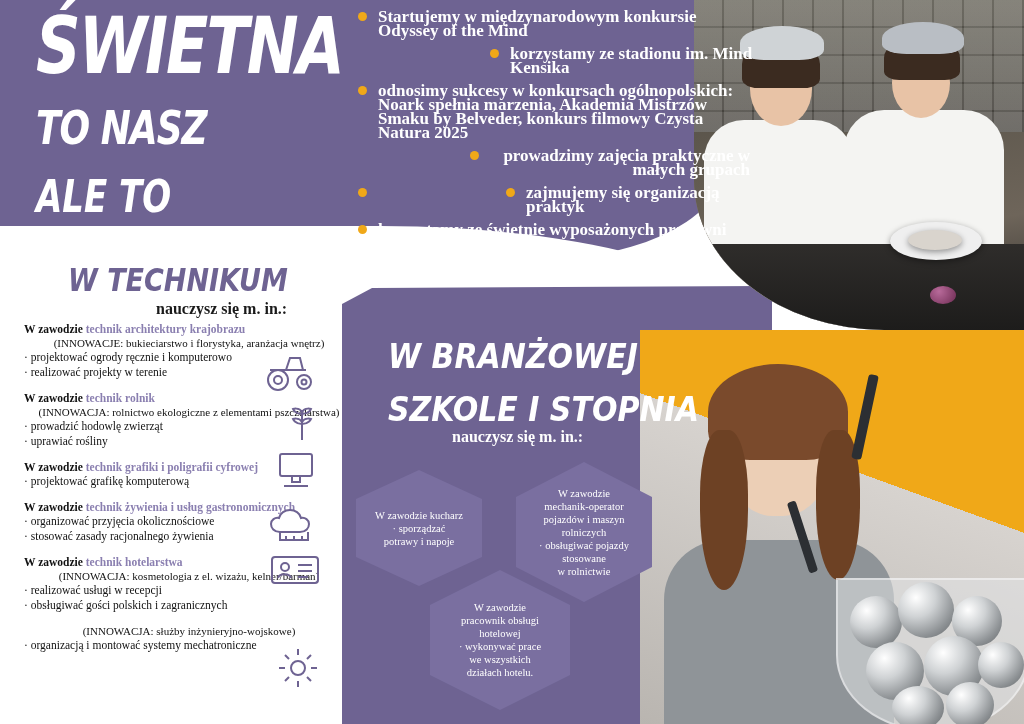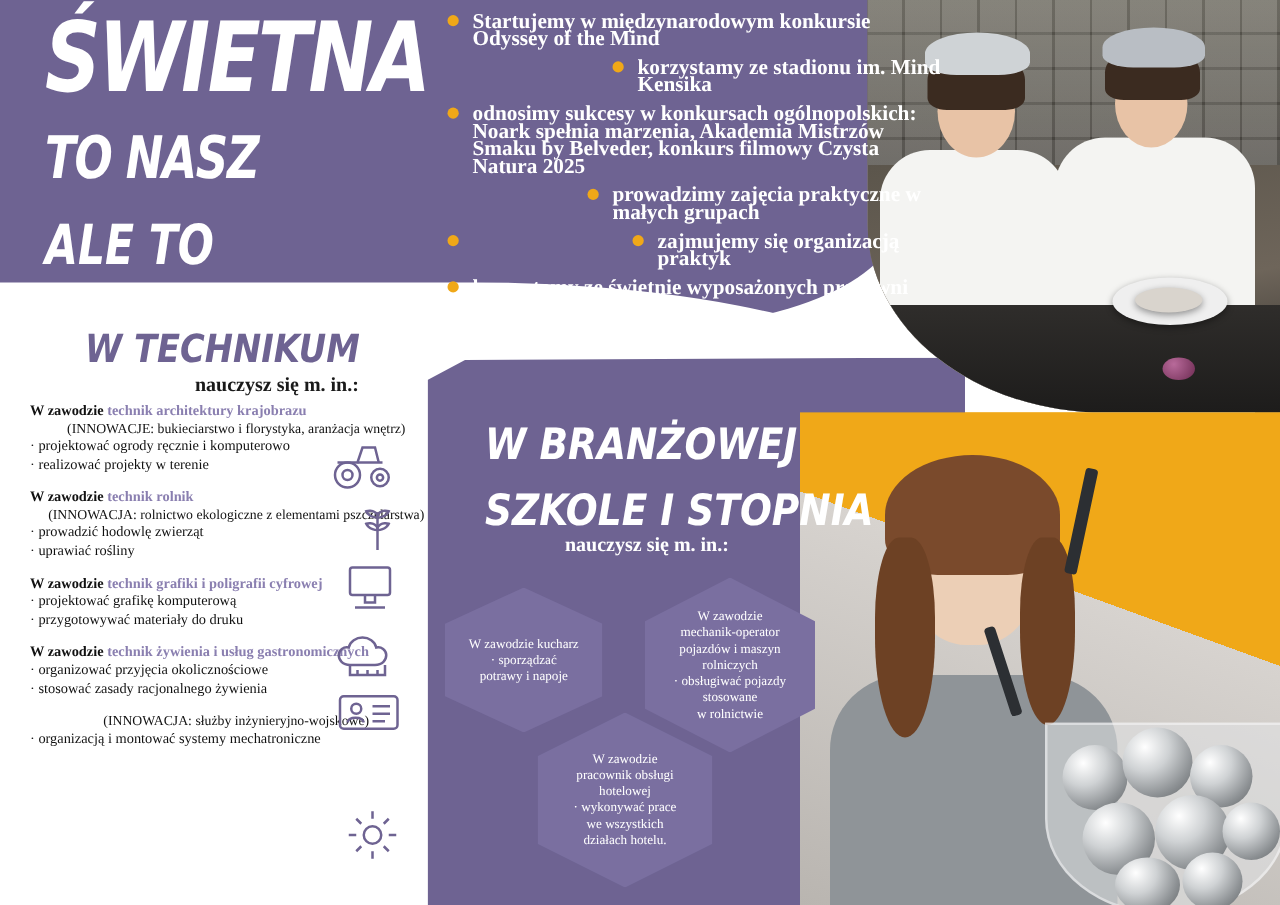--- a/index.html
+++ b/index.html
@@ -116,21 +116,21 @@
   }
 
   
   .bullets{position:absolute;left:358px;top:10px;width:380px;z-index:6;}
   .bullet{position:relative;margin-bottom:9px;padding-left:20px;
     font-family:"Liberation Serif", serif;font-weight:bold;
     font-size:17px;line-height:14px;color:#ffffff;}
   .bullet .dot{position:absolute;left:0;top:2px;width:9px;height:9px;border-radius:50%;
     background:#f0a818;}
   .bullet.indent{margin-left:132px;width:250px;}
-  .bullet.indent2{margin-left:112px;width:260px;}
+  .bullet.indent2{margin-left:112px;width:260px;text-align:right;}
   .bullet.indent3{margin-left:148px;width:240px;}
 
   
   .tech-head{position:absolute;left:68px;top:262px;z-index:6;
     font-family:"DejaVu Sans", sans-serif;font-weight:bold;font-style:italic;
     font-size:27px;color:#6e6392;letter-spacing:0px;transform:scaleY(1.15);transform-origin:left top;}
   .tech-sub{position:absolute;left:156px;top:300px;z-index:6;
     font-family:"Liberation Serif", serif;font-weight:bold;font-size:16px;color:#1a1a1a;}
 
   .tech-list{position:absolute;left:24px;top:322px;width:330px;z-index:6;}
@@ -283,31 +283,38 @@
       <div class="job-note">(INNOWACJA: rolnictwo ekologiczne z elementami pszczelarstwa)</div>
       <div class="job-li">· prowadzić hodowlę zwierząt</div>
       <div class="job-li">· uprawiać rośliny</div>
     </div>
 
     <div class="job">
       <div class="job-title">
         <span>W zawodzie </span><span class="accent">technik grafiki i poligrafii cyfrowej</span>
       </div>
       <div class="job-li">· projektować grafikę komputerową</div>
-      <div class="job-li">· przygotowywać materiały do druku</div>
     </div>
 
     <div class="job">
       <div class="job-title">
         <span>W zawodzie </span><span class="accent">technik żywienia i usług gastronomicznych</span>
       </div>
       <div class="job-li">· organizować przyjęcia okolicznościowe</div>
       <div class="job-li">· stosować zasady racjonalnego żywienia</div>
     </div>
 
+    <div class="job">
+      <div class="job-title">
+        <span>W zawodzie </span><span class="accent">technik hotelarstwa</span>
+      </div>
+      <div class="job-note">(INNOWACJA: kosmetologia z el. wizażu, kelner/barman)</div>
+      <div class="job-li">· realizować usługi w recepcji</div>
+      <div class="job-li">· obsługiwać gości polskich i zagranicznych</div>
+    </div>
 
     <div class="job">
       <div class="job-note">(INNOWACJA: służby inżynieryjno-wojskowe)</div>
       <div class="job-li">· organizacją i montować systemy mechatroniczne</div>
     </div>
 
   </div>
 
   <svg class="t-icon" style="left:262px;top:348px;" width="56" height="44" viewBox="0 0 56 44" fill="none" stroke="#6e6392" stroke-width="2">
     <circle cx="16" cy="32" r="10"></circle>

